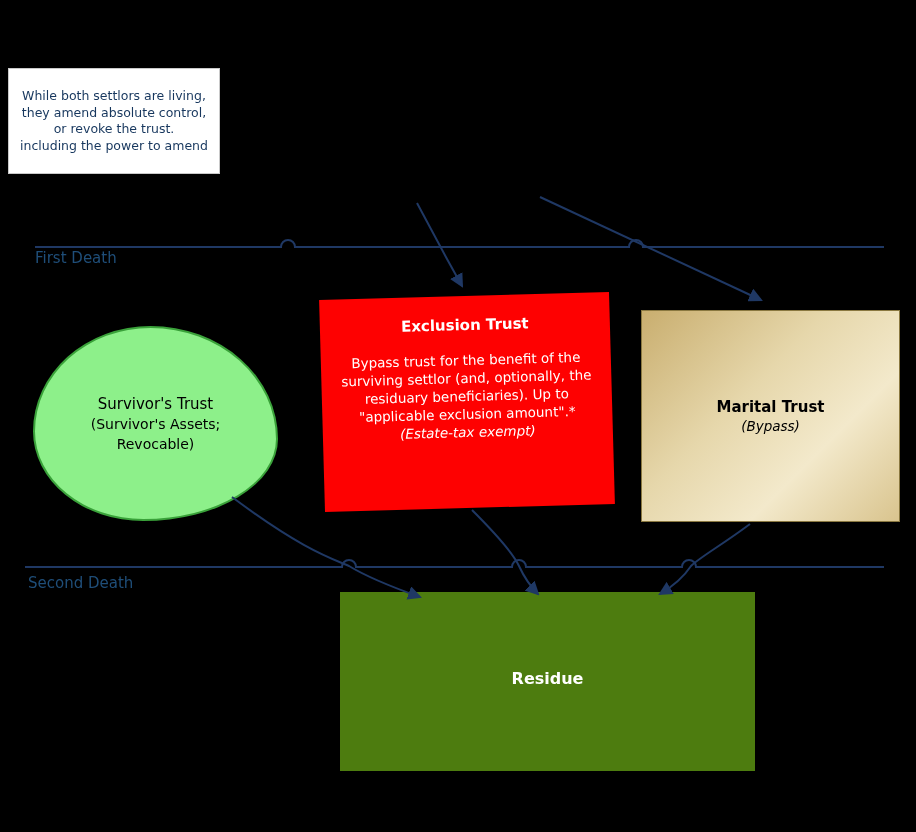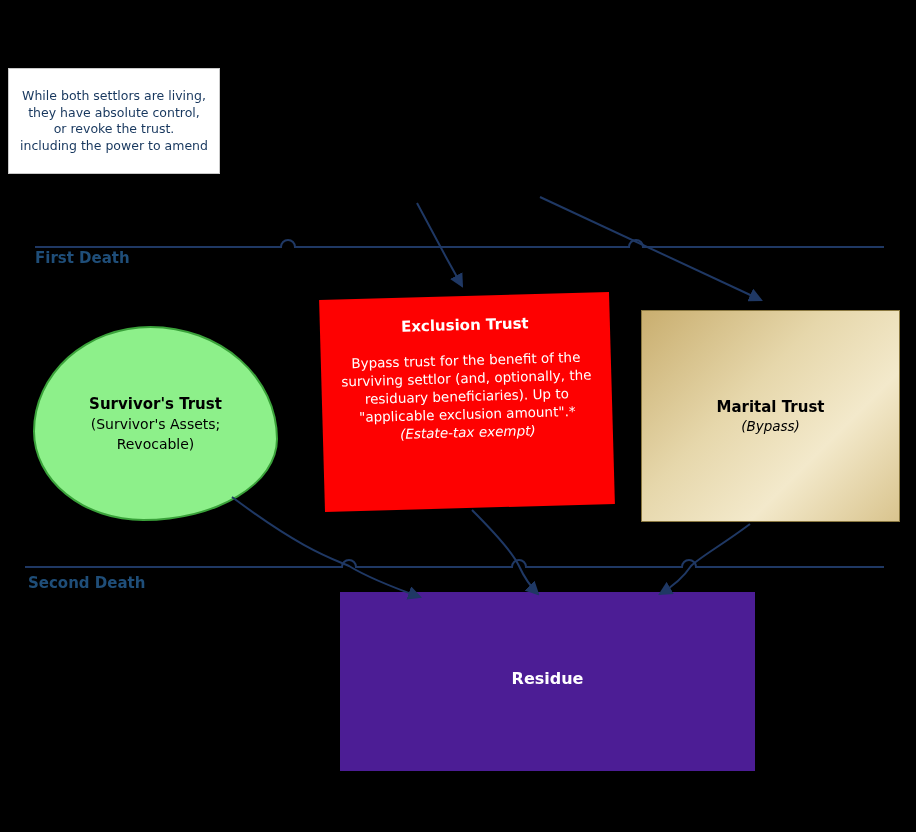--- a/index.html
+++ b/index.html
@@ -20,34 +20,34 @@
   .diamond {
     position:absolute; left:318px; top:62px; width:278px; height:180px;
     background:linear-gradient(125deg,#FFF4A6 5%,#FFE14D 45%,#EFC400 95%);
     clip-path:polygon(50% 0,100% 50%,50% 100%,0 50%);
     display:flex; flex-direction:column; justify-content:center; align-items:center;
     color:#000; font-weight:bold; font-size:15px; line-height:19px; text-align:center;
   }
 
   
   .tl-label {
-    position:absolute; color:#1F4E79; font-weight:bold; font-size:15px; white-space:nowrap;
+    position:absolute; color:#1F4E79; font-weight:normal; font-size:15px; white-space:nowrap;
   }
   .tl-first  { left:35px; top:249px; }
   .tl-second { left:28px; top:574px; }
 
   
   .survivors {
     position:absolute; left:33px; top:326px; width:245px; height:195px;
     background:#8DF08A; border:2px solid #3aa23a; box-sizing:border-box;
     border-radius:48% 52% 55% 45% / 54% 58% 42% 46%;
     display:flex; flex-direction:column; justify-content:center; align-items:center;
     color:#000; text-align:center; font-size:14px; line-height:20px;
   }
-  .survivors .title { font-weight:bold; font-size:15px; }
+  .survivors .title { font-weight:normal; font-size:15px; }
 
   
   .exclusion {
     position:absolute; left:322px; top:296px; width:290px; height:212px;
     background:#FE0101; transform:rotate(-1.6deg); box-sizing:border-box;
     color:#fff; text-align:center; padding:20px 9px 0 9px;
   }
   .exclusion .title { font-weight:bold; font-size:15px; margin-bottom:17px; }
   .exclusion .body  { font-size:13.5px; line-height:18px; width:270px; margin:0 auto; }
   .exclusion .sub   { font-style:italic; font-size:13.5px; margin-top:1px; }
@@ -60,37 +60,37 @@
     display:flex; flex-direction:column; justify-content:center; align-items:center;
     color:#000; text-align:center; padding:0 4px;
   }
   .marital .title { font-weight:bold; font-size:15px; margin-bottom:2px; }
   .marital .body  { font-size:13.5px; line-height:18px; }
   .marital .sub   { font-style:italic; font-size:13.5px; }
 
   
   .residue {
     position:absolute; left:340px; top:592px; width:415px; height:179px;
-    background:#4c1d95; color:#fff; text-align:right;
+    background:#4d7c0f; color:#fff; text-align:right;
     display:flex; flex-direction:column; justify-content:center; align-items:center;
   }
   .residue .title { font-weight:bold; font-size:16px; margin-bottom:6px; }
   .residue .sub   { font-size:15px; }
 
   
   .overlay { position:absolute; left:0; top:0; width:916px; height:832px; pointer-events:none; }
 </style>
 </head>
 <body>
 
 <div class="canvas">
 
   <div class="note">
     <span>While both settlors are living,</span>
-    <span>they have absolute control,</span>
+    <span>they amend absolute control,</span>
     <span>or revoke the trust.</span>
     <span>including the power to amend</span>
   </div>
 
 
   <div class="survivors">
     <div class="title">Survivor's Trust</div>
     <div>(Survivor's Assets;</div>
     <div>Revocable)</div>
   </div>

